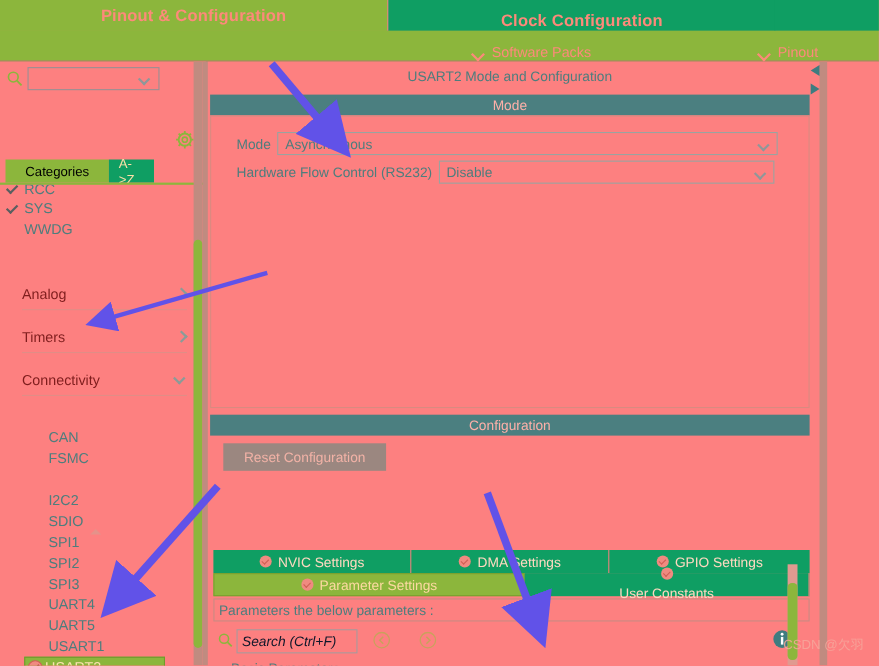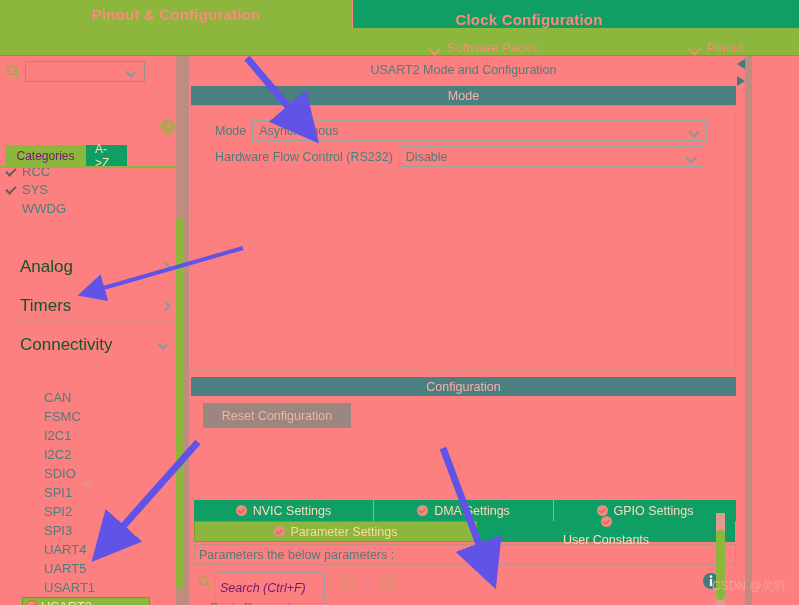--- a/index.html
+++ b/index.html
@@ -40,35 +40,35 @@
   #search-combo{position:absolute;left:25px;top:3px;width:120px;height:21px;
      border:1px solid #9a8f93;background:#FD8080;box-sizing:border-box;}
   #combo-caret{position:absolute;right:8px;top:6px;width:9px;height:9px;}
   #combo-caret:before{content:"";position:absolute;left:0;top:0;width:6px;height:6px;
      border-right:2px solid #8f9799;border-bottom:2px solid #8f9799;transform:rotate(45deg);}
   #gear-icon{position:absolute;left:159px;top:62px;width:18px;height:18px;}
 
   #segmented{position:absolute;left:5px;top:89px;height:21px;display:flex;}
   .segbtn{height:21px;display:flex;align-items:center;justify-content:center;font-size:12px;
      padding:0 9px;box-sizing:border-box;}
-  #seg-categories{background:#8CB63C;color:#701a75;width:81px;}
+  #seg-categories{background:#8CB63C;color:#000000;width:94px;}
   #seg-az{background:#0F9E63;color:#FCE0A8;width:41px;}
   #seg-underline{position:absolute;left:0;top:110px;width:187px;height:2px;background:#8CB63C;}
 
   
   #tree{position:absolute;left:0;top:112px;width:180px;height:490px;overflow:hidden;}
   .tree-item{position:absolute;left:0;height:18px;display:flex;align-items:center;font-size:13px;color:#4e7d7d;}
   .tree-item .tick{width:22px;display:flex;justify-content:center;align-items:center;}
   .tree-item .lbl{white-space:nowrap;}
   .check-glyph{display:inline-block;width:12px;height:12px;position:relative;}
   .check-glyph:before{content:"";position:absolute;left:1px;top:3px;width:8px;height:4px;
      border-left:2px solid #5a5f60;border-bottom:2px solid #5a5f60;transform:rotate(-45deg);}
 
   .group-row{position:absolute;left:20px;width:150px;height:28px;display:flex;align-items:center;
-     border-bottom:1px solid #e08d86;font-size:17px;color:#14532d;}
+     border-bottom:1px solid #e08d86;font-size:13px;color:#7f1d1d;}
   .group-row .gname{flex:1;}
   .arrow-right{width:10px;height:10px;position:relative;}
   .arrow-right:before{content:"";position:absolute;left:1px;top:1px;width:6px;height:6px;
      border-right:2px solid #8a9b98;border-top:2px solid #8a9b98;transform:rotate(45deg);}
   .arrow-down{width:12px;height:10px;position:relative;}
   .arrow-down:before{content:"";position:absolute;left:1px;top:0px;width:6px;height:6px;
      border-right:2px solid #8a9b98;border-bottom:2px solid #8a9b98;transform:rotate(45deg);}
 
   #scroll-up-indicator{position:absolute;left:80px;top:312px;width:14px;height:8px;}
 
@@ -126,23 +126,23 @@
      position:relative;flex:0 0 auto;}
   .dot-icon:before{content:"";position:absolute;left:2px;top:3px;width:5px;height:2.5px;
      border-left:1.5px solid #cf5f55;border-bottom:1.5px solid #cf5f55;transform:rotate(-45deg);}
 
   #configure-note{position:absolute;left:5px;top:488px;width:542px;height:21px;
      border:1px solid #c98a82;box-sizing:border-box;display:flex;align-items:center;
      padding-left:4px;font-size:12.5px;color:#4e7d7d;}
 
   #param-search-row{position:absolute;left:5px;top:513px;width:542px;height:26px;}
   #psearch-icon{position:absolute;left:4px;top:6px;width:14px;height:14px;}
-  #psearch-input{position:absolute;left:21px;top:3px;width:110px;height:32px;
+  #psearch-input{position:absolute;left:21px;top:3px;width:110px;height:22px;
      border:1px solid #a89a9c;background:#FD8080;box-sizing:border-box;font-size:12.5px;
-     color:#701a75;font-style:italic;display:flex;align-items:center;padding-left:4px;}
+     color:#0f172a;font-style:italic;display:flex;align-items:center;padding-left:4px;}
   #nav-prev{position:absolute;left:145px;top:5px;width:16px;height:16px;}
   #nav-next{position:absolute;left:187px;top:5px;width:16px;height:16px;}
   #info-icon{position:absolute;left:508px;top:3px;width:18px;height:18px;}
 
   #basic-params-row{position:absolute;left:5px;top:543px;width:542px;height:18px;
      display:flex;align-items:center;gap:4px;font-size:12.5px;color:#4e7d7d;}
 
   
   #right-scroll-track{position:absolute;left:716px;top:513px;width:9px;height:92px;background:#e09a90;}
   #right-scroll-thumb{position:absolute;left:716px;top:530px;width:9px;height:70px;background:#8CB63C;border-radius:4px;}
@@ -255,23 +255,20 @@
       <svg id="scroll-up-indicator" viewBox="0 0 14 8">
         <polygon points="7,1 12,6 2,6" fill="#e5928a"></polygon>
       </svg>
 
       <div class="periph" style="top:220px;">
         <span>CAN</span>
         </div>
       <div class="periph" style="top:239px;">
         <span>FSMC</span>
         </div>
-      <div class="periph" style="top:258px;">
-        <span>I2C1</span>
-        </div>
       <div class="periph" style="top:277px;">
         <span>I2C2</span>
         </div>
       <div class="periph" style="top:296px;">
         <span>SDIO</span>
         </div>
       <div class="periph" style="top:315px;">
         <span>SPI1</span>
         </div>
       <div class="periph" style="top:334px;">

